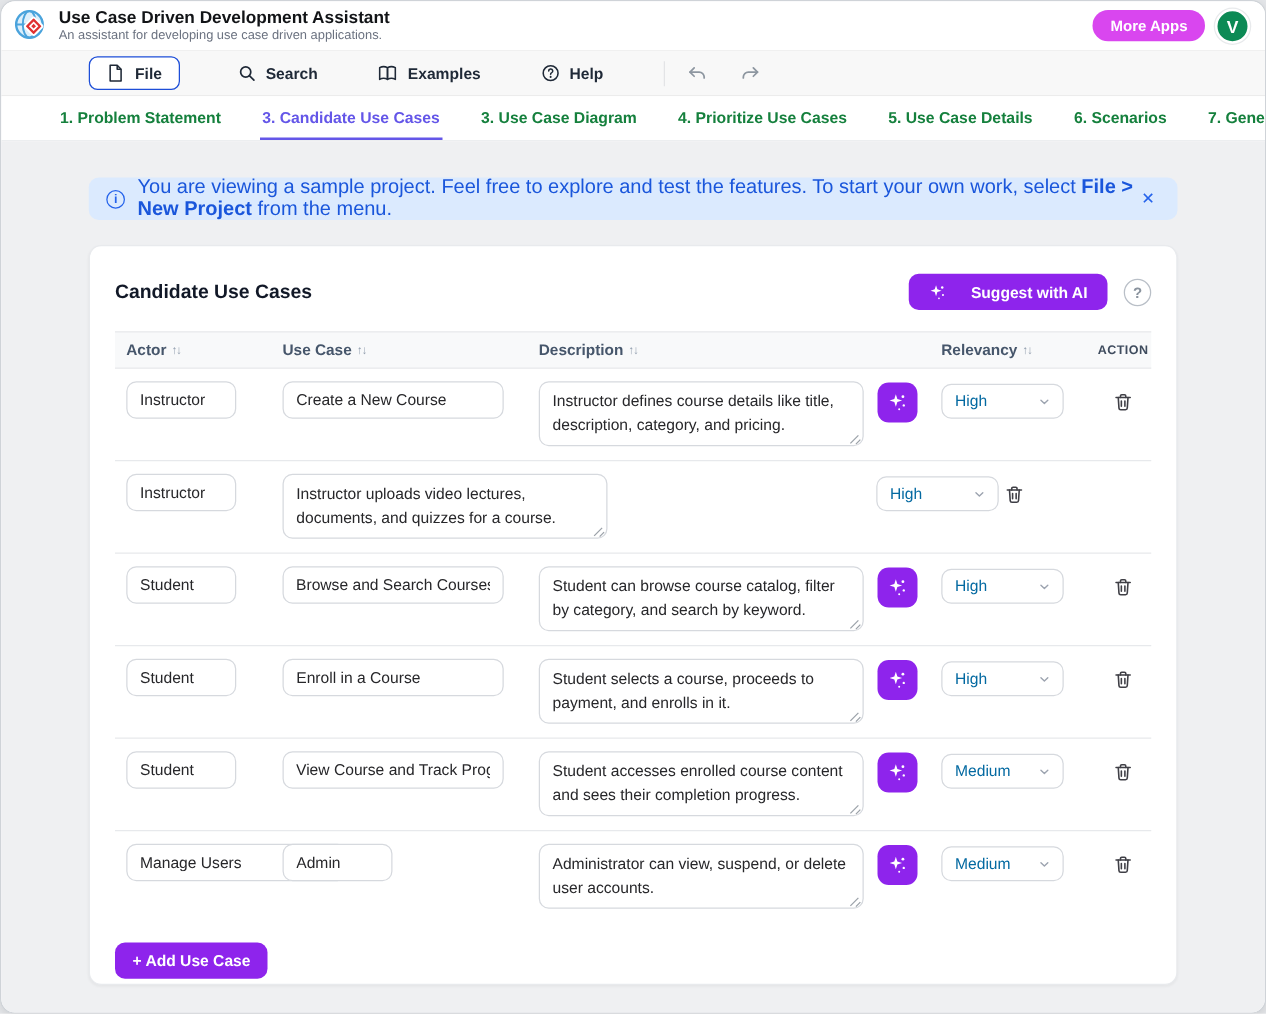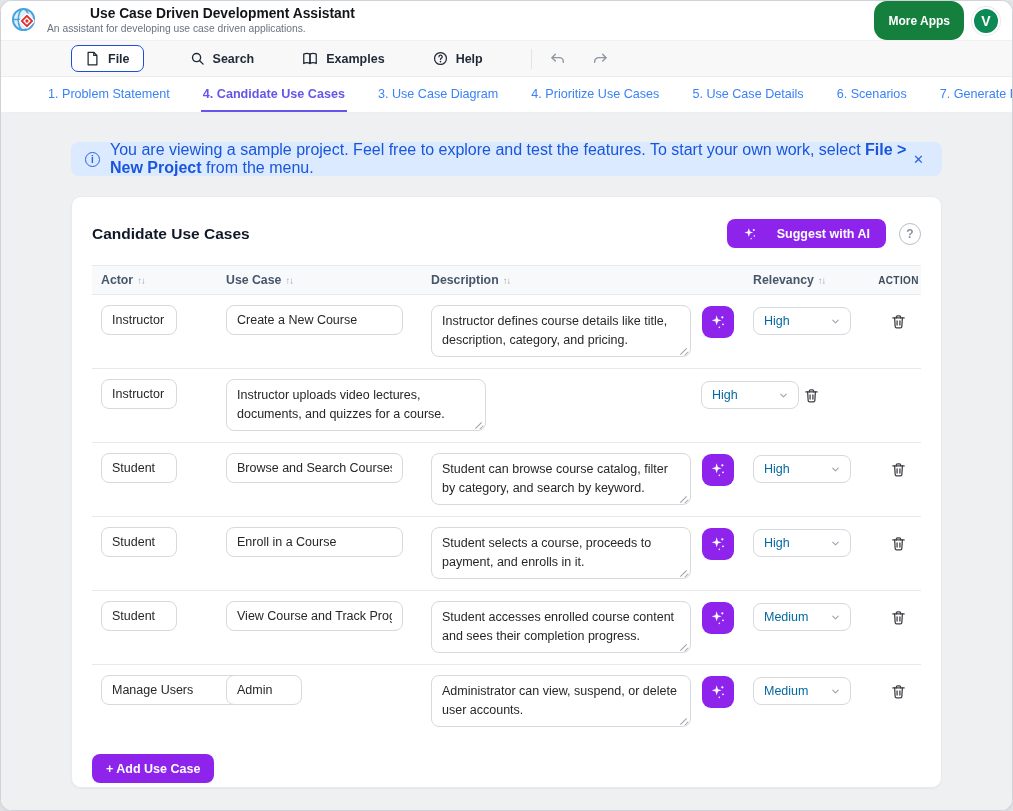--- a/index.html
+++ b/index.html
@@ -4,38 +4,38 @@
 <style>
   * { margin:0; padding:0; box-sizing:border-box; }
   html,body { width:1013px; height:811px; }
   body { background:#e3e5e8; font-family:"Liberation Sans","DejaVu Sans",sans-serif; position:relative; }
   .window { position:absolute; inset:0; background:#fff; border:1px solid #cfd3d8; border-radius:12px; overflow:hidden; box-shadow:0 2px 6px rgba(0,0,0,.08); display:flex; flex-direction:column; }
 
   
   .app-header { height:40px; display:flex; align-items:center; padding:0 12px 0 10px; background:#fff; border-bottom:1px solid #f0f0f0; flex:0 0 auto; }
   .logo { width:27px; height:27px; margin-right:9px; flex:0 0 auto; }
   .title-block { line-height:1.1; }
-  .app-title { font-size:13.8px; font-weight:700; color:#121417;margin-left:43px; }
+  .app-title { font-size:13.8px; font-weight:700; color:#121417; }
   .app-subtitle { font-size:10.3px; color:#6b7280; margin-top:2px; }
   .header-right { margin-left:auto; display:flex; align-items:center; gap:8px; }
-  .more-apps-btn { height:39px; padding:0 14px; border:none; border-radius:13px; background:#15803d; color:#fff; font-size:12px; font-weight:700; font-family:inherit; cursor:pointer; }
+  .more-apps-btn { height:25px; padding:0 14px; border:none; border-radius:13px; background:#d946ef; color:#fff; font-size:12px; font-weight:700; font-family:inherit; cursor:pointer; }
   .avatar { width:28px; height:28px; border-radius:50%; background:#0c8a55; border:2px solid #fff; box-shadow:0 0 0 1px #e8eaec; color:#fff; font-size:14px; font-weight:700; display:flex; align-items:center; justify-content:center; }
 
   
   .toolbar { height:36px; background:#f8f8f8; border-bottom:1px solid #ececec; display:flex; align-items:center; padding-left:70px; flex:0 0 auto; }
   .tb-item { display:flex; align-items:center; gap:8px; font-size:12.5px; font-weight:600; color:#1f2937; padding:5px 2px; margin-right:44px; cursor:pointer; }
   .tb-item.pill { background:#fff; border:1px solid #1d4ed8; border-radius:7px; padding:5px 13px; }
   .tb-item svg { display:block; }
   .tb-sep { width:1px; height:20px; background:#e3e4e6; margin:0 14px 0 2px; }
   .tb-icon-btn { background:none; border:none; padding:4px; margin-right:18px; cursor:pointer; color:#8d96a0; }
   .tb-icon-btn svg { display:block; }
 
   
   .tabs { height:36px; background:#fff; border-bottom:1px solid #eceef0; display:flex; align-items:stretch; gap:29px; padding-left:45px; flex:0 0 auto; }
-  .tab { display:flex; align-items:center; font-size:12.6px; font-weight:400; color:#3b82f6; cursor:pointer; border-bottom:2px solid transparent; padding:0 2px; white-space:nowrap; }
+  .tab { display:flex; align-items:center; font-size:12.6px; font-weight:700; color:#15803d; cursor:pointer; border-bottom:2px solid transparent; padding:0 2px; white-space:nowrap; }
   .tab.active { color:#6456e8; font-weight:600; border-bottom-color:#6456e8; }
 
   
   .content { flex:1; background:#eff0f2; padding:29px 70px 24px; overflow:hidden; }
 
   .banner { height:34px; background:#dbeafe; border-radius:8px; display:flex; align-items:center; padding:0 14px; margin-bottom:20px; }
   .banner-info-icon { width:15px; height:15px; border:1.4px solid #2563eb; border-radius:50%; color:#2563eb; font-size:10px; font-weight:700; display:flex; align-items:center; justify-content:center; margin-right:10px; flex:0 0 auto; font-style:normal; }
   .banner-text { font-size:16px; color:#1a56db; }
   .banner-text b { font-weight:700; }
   .banner-close { margin-left:auto; background:none; border:none; color:#2563eb; font-size:13px; font-weight:700; cursor:pointer; padding:2px 4px; font-family:inherit; }
@@ -57,21 +57,21 @@
   .th.action { justify-content:center; padding-left:0; font-size:10px; letter-spacing:.4px; color:#3f4c5e; }
 
   .trow { padding:10px 0 11px; border-bottom:1px solid #e7e9ec; align-items:start; }
   .trow:last-child { border-bottom:none; }
   .cell { padding-left:9px; }
   .cell.ai { padding-left:8px; }
   .cell.rel { padding-left:7px; }
   .cell.act { padding-left:0; display:flex; justify-content:center; }
 
   .cell-input { height:30px; border:1px solid #d6d9de; border-radius:8px; padding:0 10px; font-size:12.5px; color:#27272a; font-family:inherit; background:#fff; outline:none; }
-  .actor-input { width:76px; }
+  .actor-input { width:88px; }
   .usecase-input { width:177px; }
   .ta-wrap { position:relative; width:260px; }
   .cell-textarea { width:260px; height:52px; border:1px solid #d6d9de; border-radius:8px; padding:6px 10px; font-size:12.5px; line-height:1.5; color:#27272a; font-family:inherit; background:#fff; resize:none; outline:none; display:block; }
   .resize-handle { position:absolute; right:2px; bottom:2px; width:10px; height:10px; cursor:nwse-resize; }
   .resize-handle::before { content:""; position:absolute; right:1px; bottom:3px; width:9px; height:1px; background:#9aa0a8; transform:rotate(-45deg); }
   .resize-handle::after { content:""; position:absolute; right:0px; bottom:1px; width:5px; height:1px; background:#9aa0a8; transform:rotate(-45deg); }
 
   .ai-btn { width:32px; height:32px; border:none; border-radius:9px; background:#8e24ec; color:#fff; display:flex; align-items:center; justify-content:center; cursor:pointer; margin-top:1px; }
   .select-box { width:98px; height:28px; border:1px solid #d6d9de; border-radius:8px; background:#fff; display:flex; align-items:center; justify-content:space-between; padding:0 9px 0 10px; font-size:12.5px; color:#0369a1; cursor:pointer; margin-top:2px; }
   .select-box svg { color:#9ca3af; flex:0 0 auto; }
@@ -143,21 +143,21 @@
     <button class="tb-icon-btn">
       <svg width="16" height="14" viewBox="0 0 24 20" fill="none" stroke="currentColor" stroke-width="2.1" stroke-linecap="round" stroke-linejoin="round">
           <path d="M16 3l5 5-5 5"></path>
           <path d="M21 8H10a6 6 0 0 0-6 6v1"></path>
         </svg>
     </button>
   </nav>
 
   <nav class="tabs">
     <div class="tab">1. Problem Statement</div>
-    <div class="tab active">4. Candidate Use Cases</div>
+    <div class="tab active">3. Candidate Use Cases</div>
     <div class="tab">3. Use Case Diagram</div>
     <div class="tab">4. Prioritize Use Cases</div>
     <div class="tab">5. Use Case Details</div>
     <div class="tab">6. Scenarios</div>
     <div class="tab">7. Generate Report</div>
 
   </nav>
 
   <main class="content">
 

